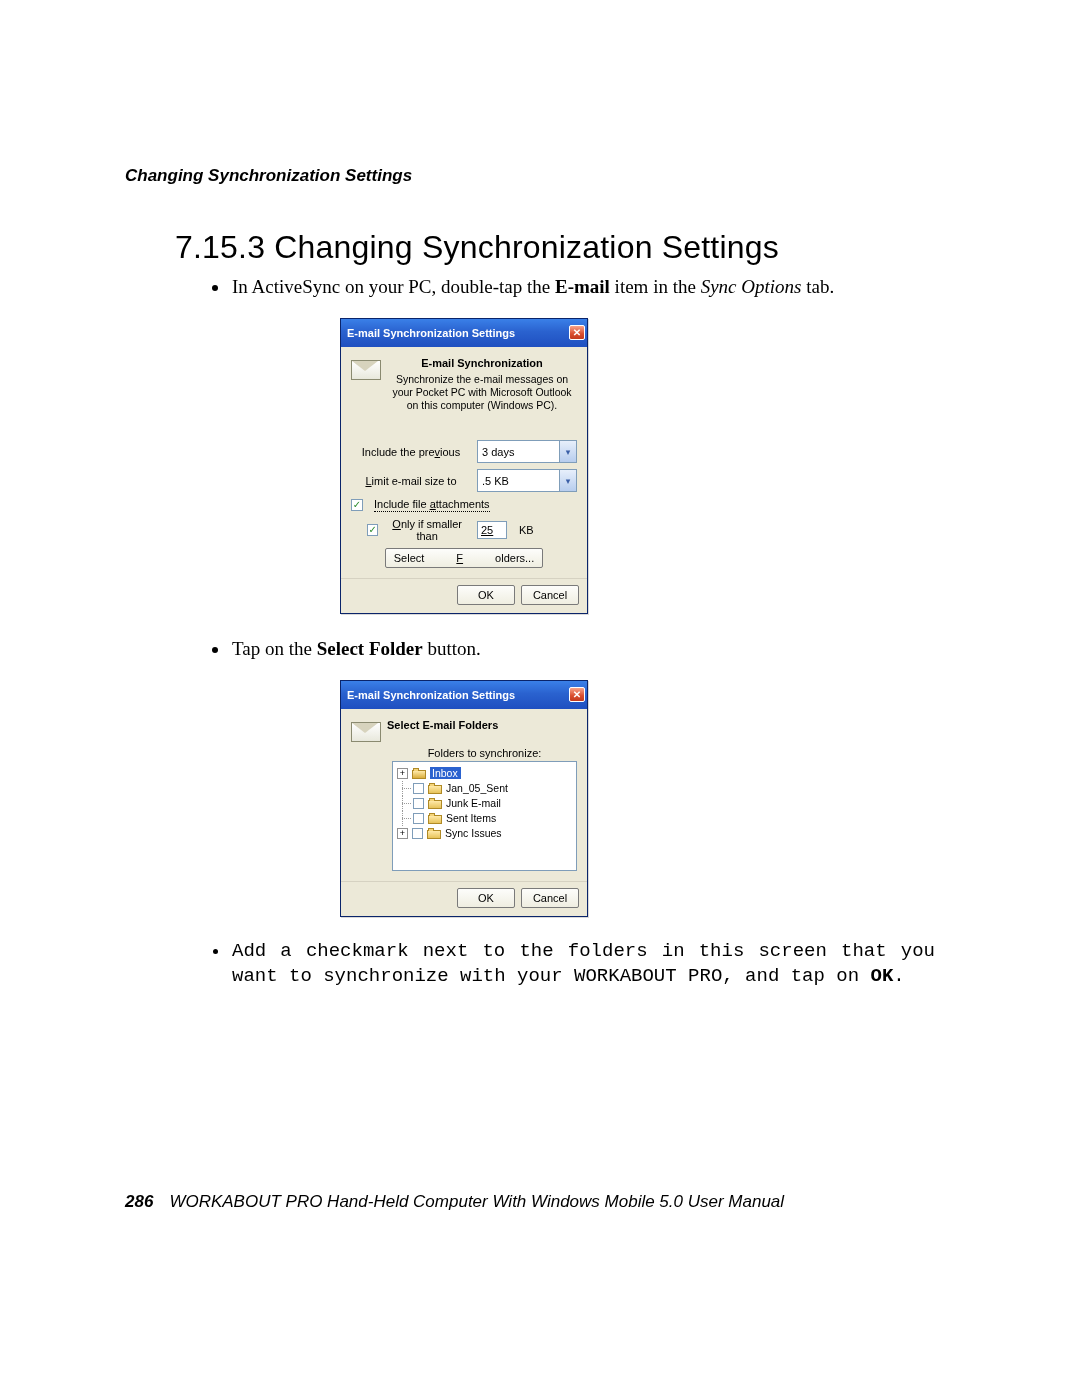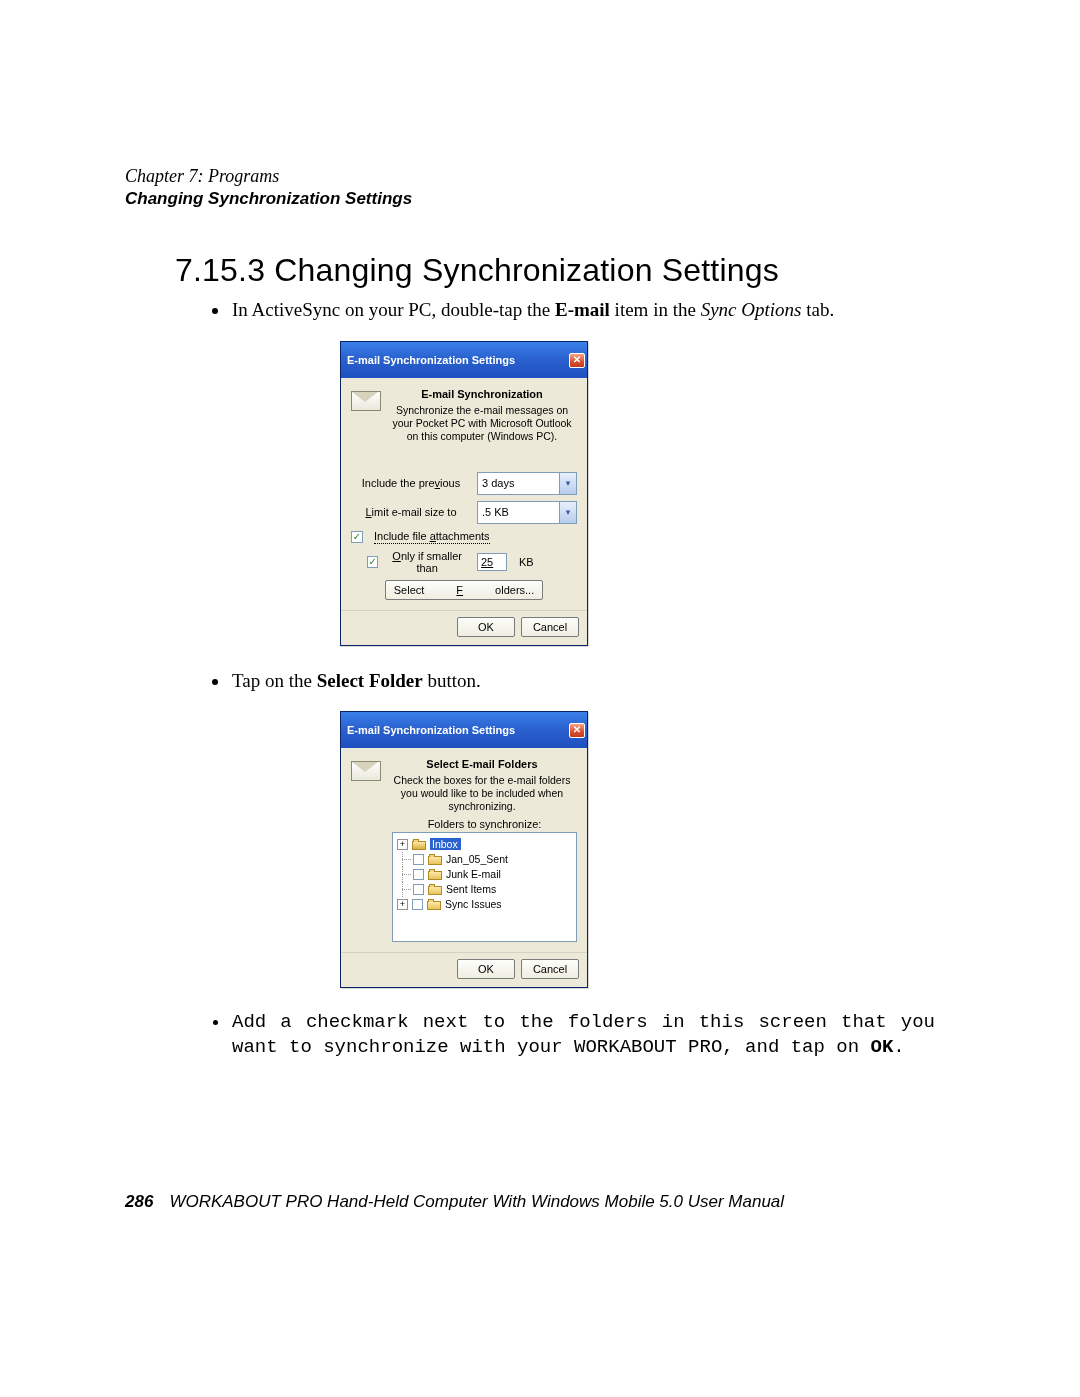--- a/index.html
+++ b/index.html
@@ -62,21 +62,21 @@
   .xp-dialog {
     width: 246px;
     border: 1px solid #0a246a;
     background: #ece9d8;
     font-family: Tahoma, Arial, sans-serif;
     font-size: 11px;
     color: #000;
     box-shadow: 1px 1px 0 rgba(0,0,0,.15);
   }
   .xp-titlebar {
-    height: 36px;
+    height: 28px;
     background: linear-gradient(to bottom, #3a80e8 0%, #2a62cf 45%, #1f4fc0 100%);
     display: flex;
     align-items: center;
     padding: 0 2px 0 6px;
     color: #fff;
     font-weight: bold;
   }
   .xp-titlebar .title-text { flex: 1; font-size: 11px; }
   .xp-close {
     width: 16px; height: 15px;
@@ -198,21 +198,20 @@
     font-style: italic; font-size:17px;
     font-family: Arial, Helvetica, sans-serif;
   }
   .footer .pn { font-weight:bold; font-style:italic; margin-right:16px; }
 </style>
 </head>
 <body>
 
 <div class="page">
   <div class="running-head">
-    <div>Chapter 7:  Programs</div>
     <div class="line2">Changing Synchronization Settings</div>
   </div>
 
   <div class="section-heading">
     <span class="num">7.15.3</span>
     <span>Changing Synchronization Settings</span>
   </div>
 
   <ul class="body-list">
     <li>
@@ -293,21 +292,20 @@
         <span class="title-text">E-mail Synchronization Settings</span>
         <span class="xp-close">✕</span>
       </div>
       <div class="xp-body" style="padding-bottom:6px;">
         <div class="xp-icon-row">
           <div class="env-icon">
               <div class="env"></div>
             </div>
           <div class="xp-icon-text">
             <div class="hd">Select E-mail Folders</div>
-            <div class="sub">Check the boxes for the e-mail folders you would like to be included when synchronizing.</div>
           </div>
         </div>
         <div class="xp-tree-wrap">
           <div class="tree-label">Folders to synchronize:</div>
           <div class="xp-tree">
             <div class="tnode">
               <span class="texp">+</span>
               <span class="tfolder open"></span>
               <span class="tsel">Inbox</span>
             </div>

